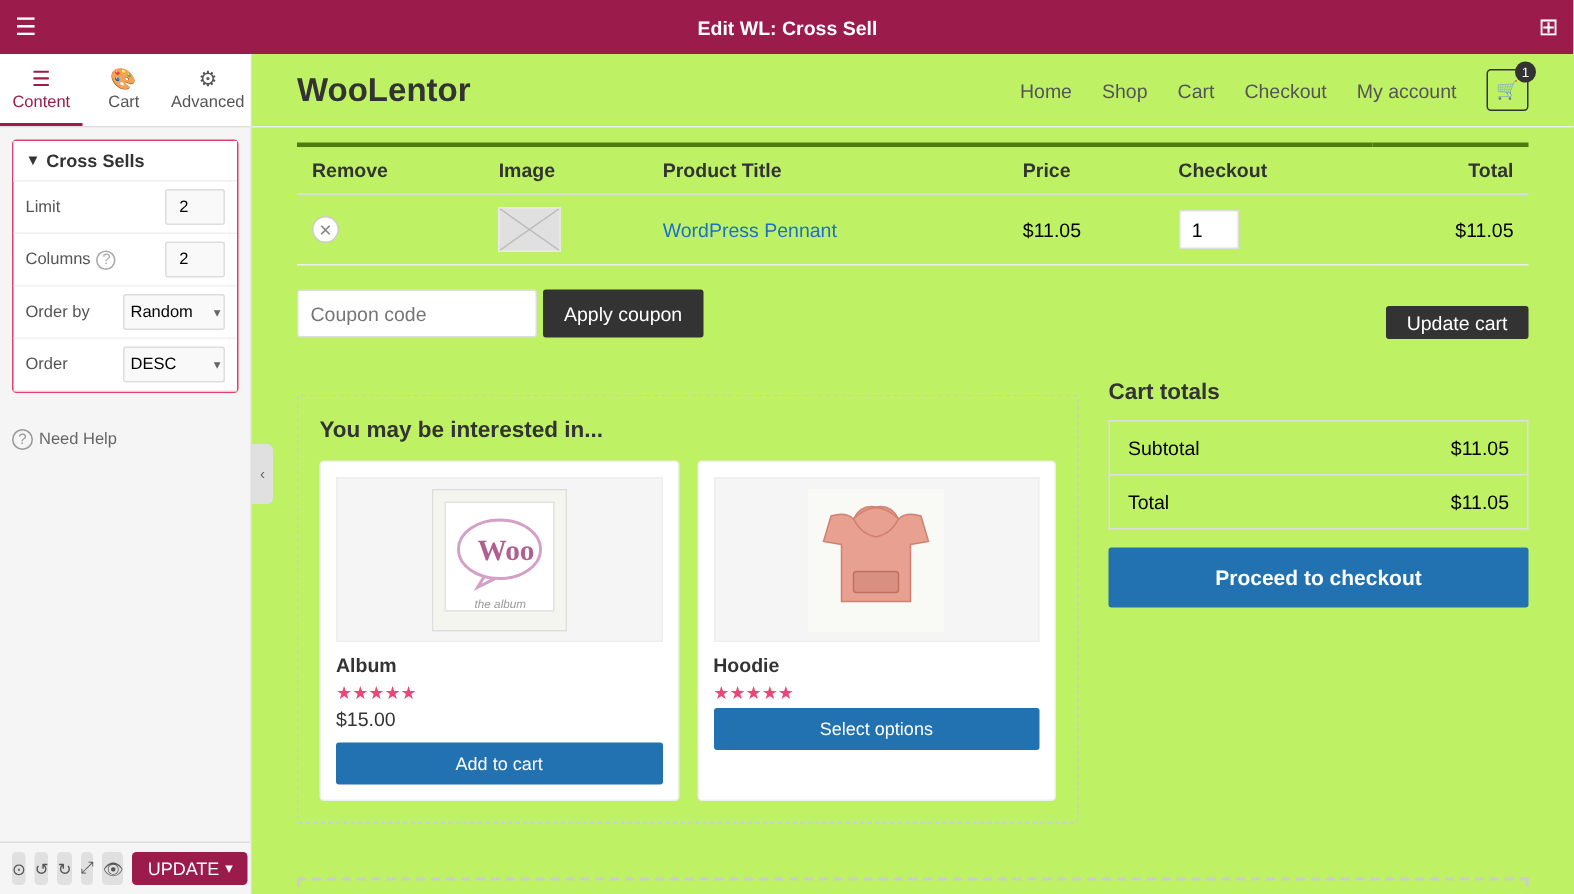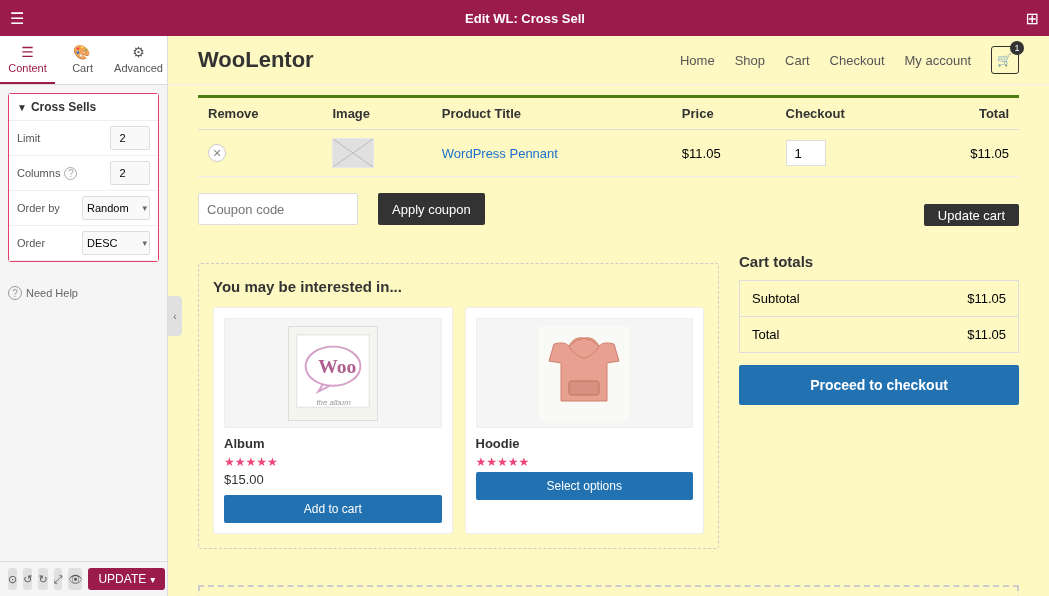--- a/index.html
+++ b/index.html
@@ -197,21 +197,21 @@
       cursor: pointer;
       z-index: 10;
       font-size: 10px;
       color: #666;
     }
 
     
     .content-area {
       flex: 1;
       overflow-y: auto;
-      background: #fef9c3;
+      background: #bef264;
       position: relative;
     }
 
     
     .site-header {
       display: flex;
       align-items: center;
       justify-content: space-between;
       padding: 10px 30px;
       border-bottom: 1px solid #eee;
@@ -305,21 +305,21 @@
     .qty-input {
       width: 40px;
       height: 26px;
       border: 1px solid #ddd;
       text-align: center;
       font-size: 13px;
     }
 
     .coupon-row {
       display: flex;
-      gap: 20px;
+      gap: 4px;
       margin-bottom: 12px;
     }
     .coupon-input {
       height: 32px;
       border: 1px solid #ddd;
       padding: 0 8px;
       font-size: 13px;
       width: 160px;
       border-radius: 2px;
     }

